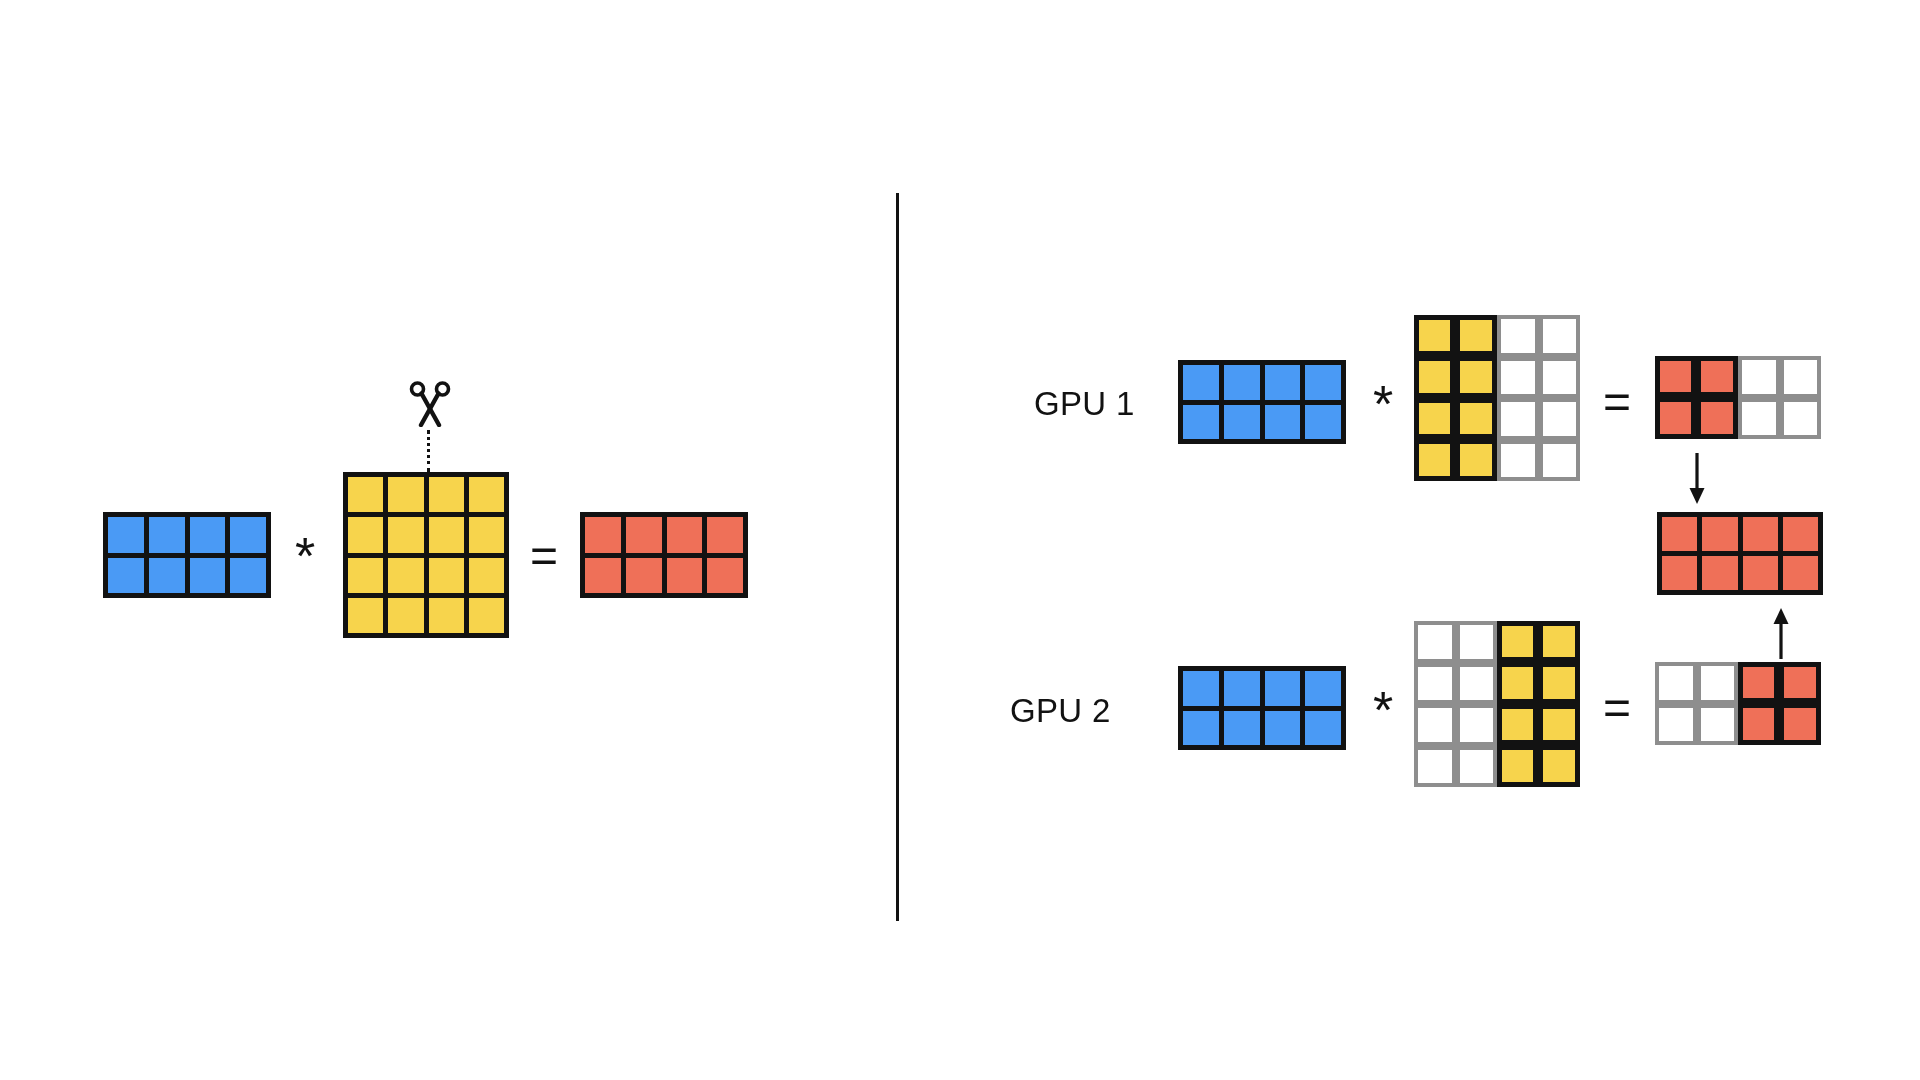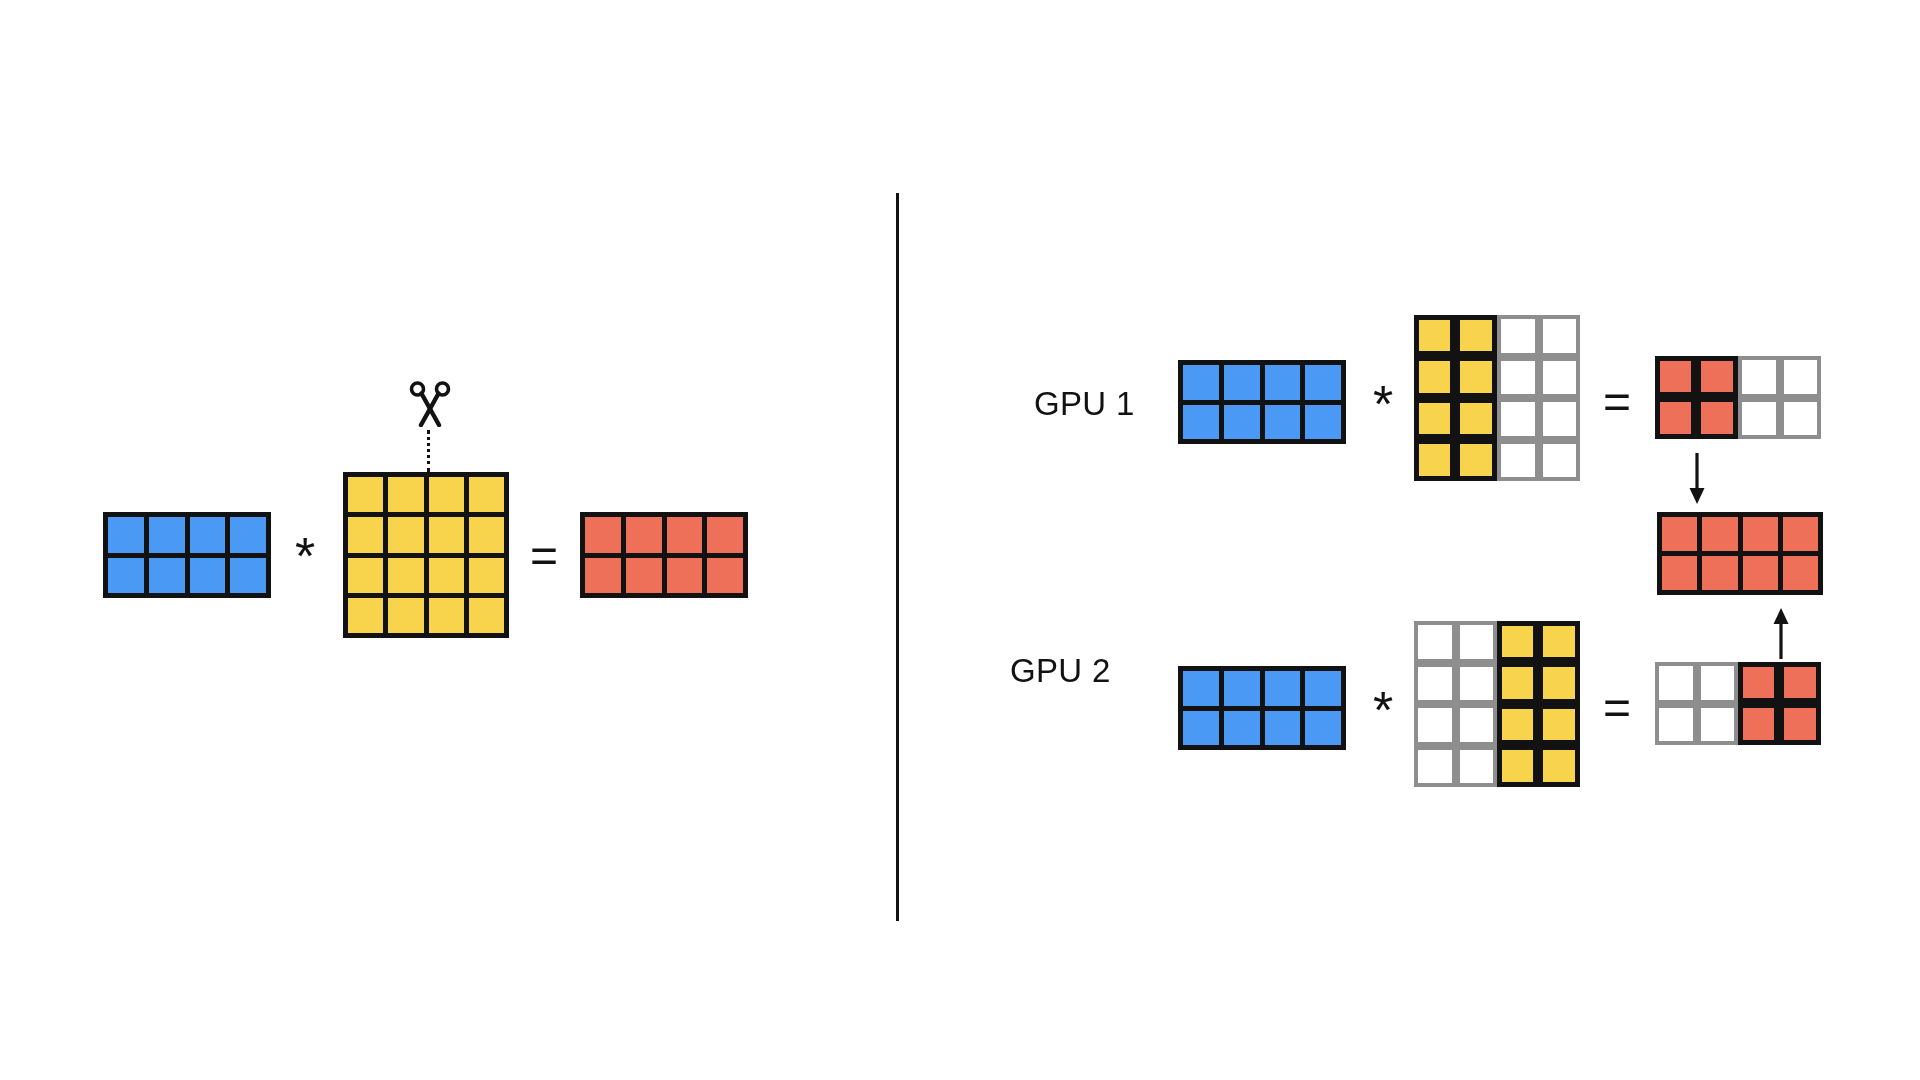--- a/index.html
+++ b/index.html
@@ -231,21 +231,21 @@
     <div class="cell red"></div>
     <div class="cell red"></div>
     <div class="cell red"></div>
   </div>
 
   <svg class="arrow-svg" style="left:873px;top:606px;" width="24" height="54" viewBox="0 0 24 54">
     <path d="M12 53 L12 14" stroke="#121212" stroke-width="3.2" fill="none"></path>
     <path d="M12 2 L4.5 18 L19.5 18 Z" fill="#121212"></path>
   </svg>
 
-  <div class="gpu-label" style="left:114px;top:652px;">GPU 2</div>
+  <div class="gpu-label" style="left:114px;top:692px;">GPU 2</div>
 
   <div class="matrix solid" style="left:282px;top:666px;width:168px;height:84px;
               grid-template-columns:repeat(4,1fr);grid-template-rows:repeat(2,1fr);">
     <div class="cell blue"></div>
     <div class="cell blue"></div>
     <div class="cell blue"></div>
     <div class="cell blue"></div>
     <div class="cell blue"></div>
     <div class="cell blue"></div>
     <div class="cell blue"></div>

